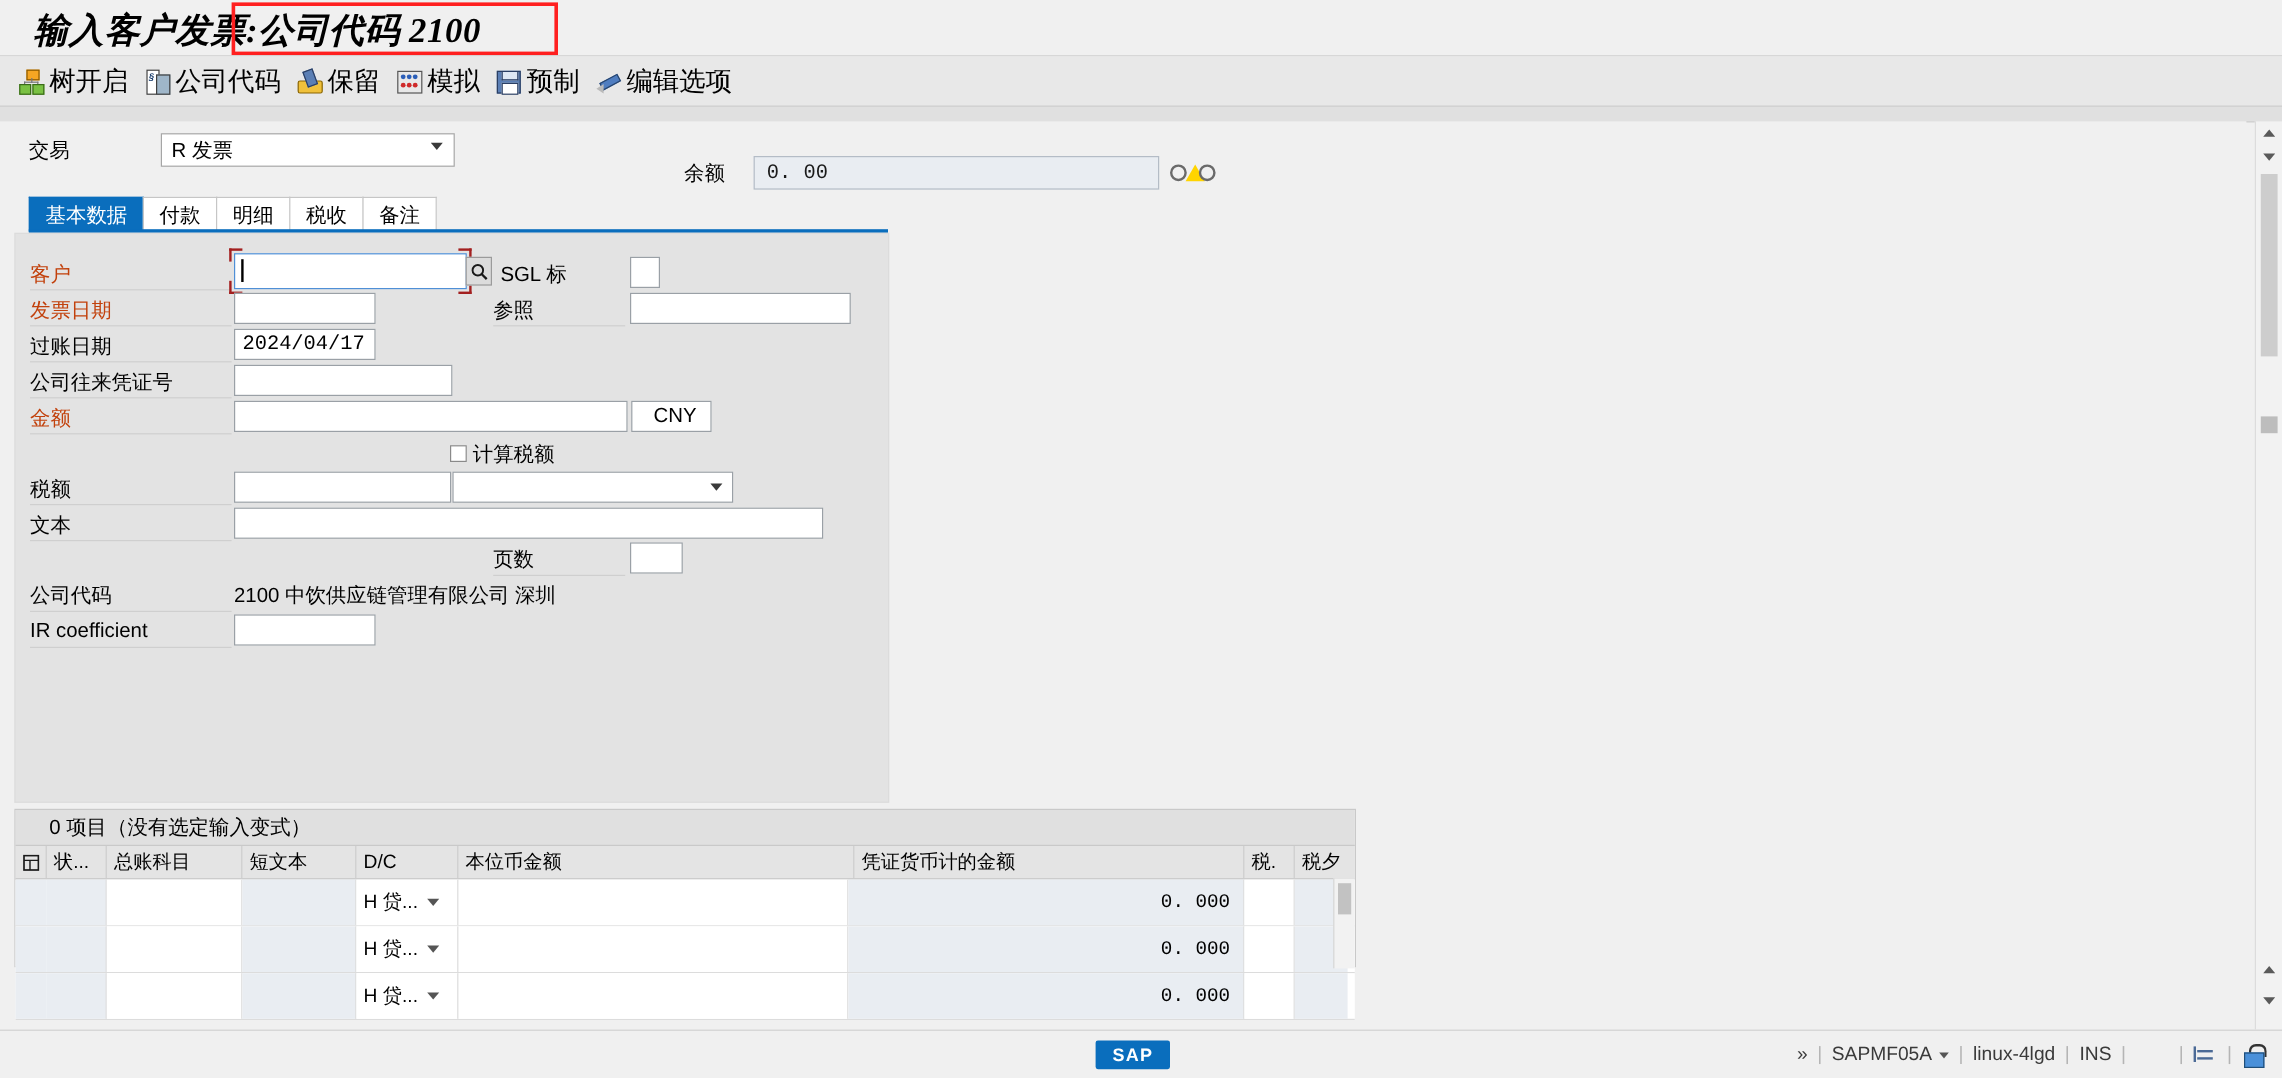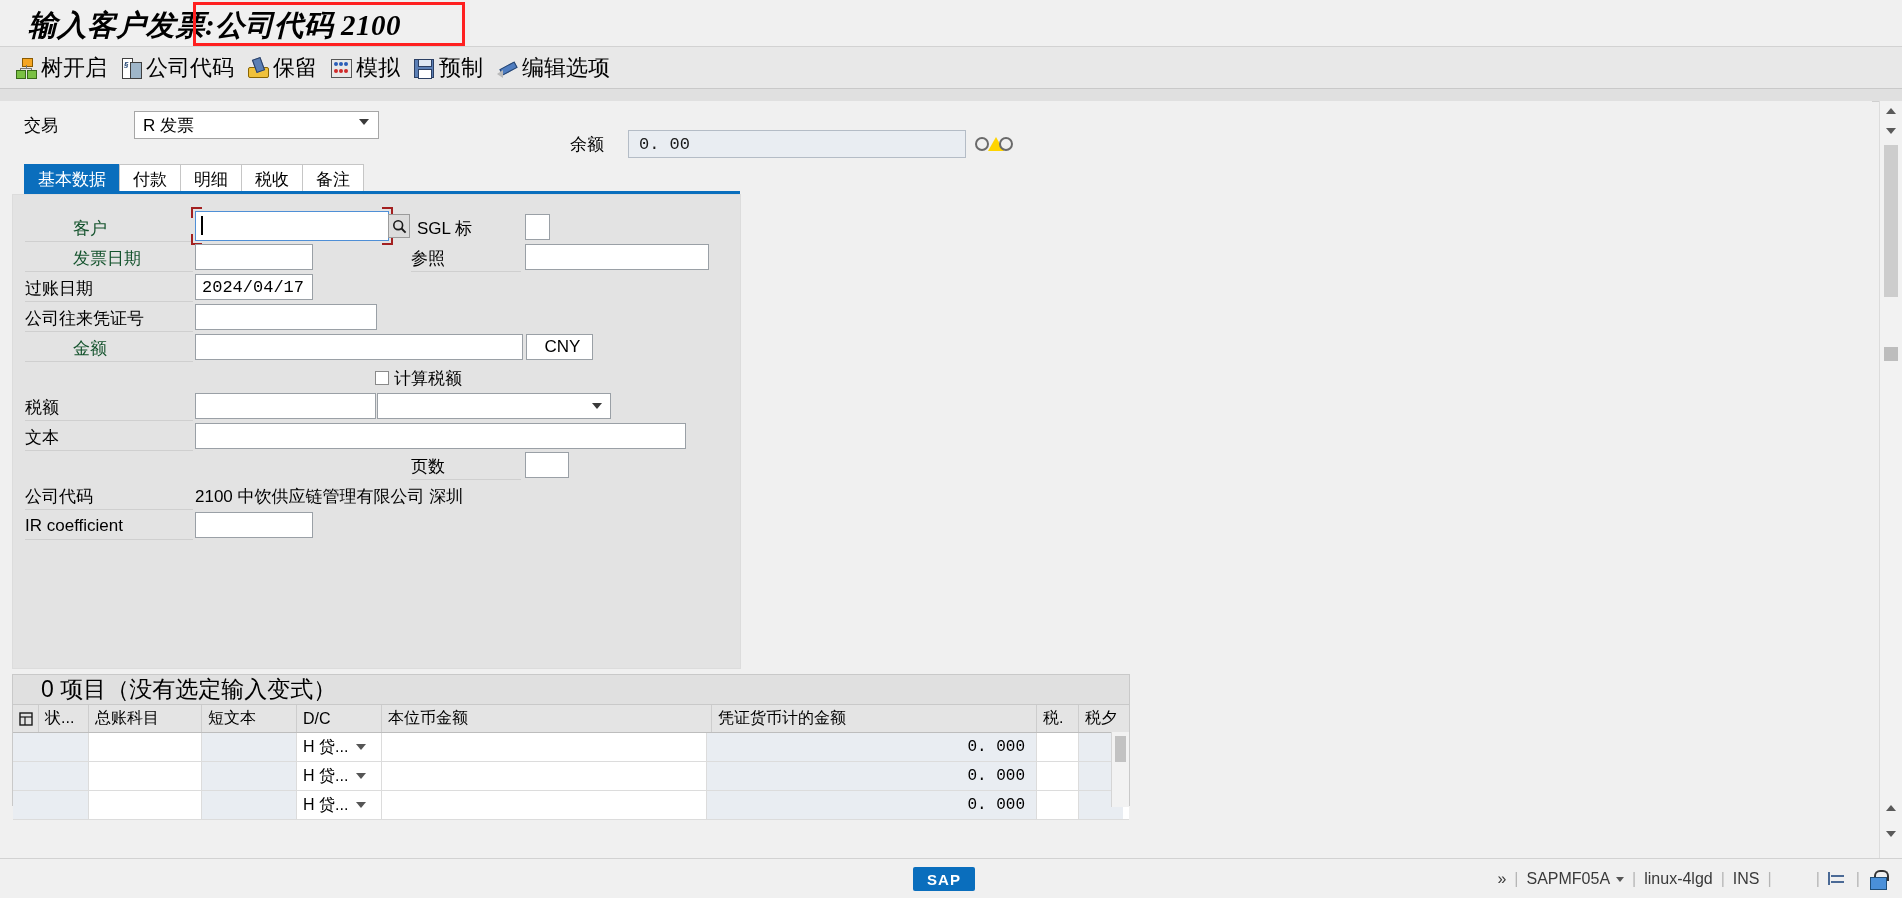--- a/index.html
+++ b/index.html
@@ -109,21 +109,21 @@
     background:#fff;border:1px solid #c6c6c6;border-bottom:none;font-size:17px;color:#000;margin-right:-1px;
   }
   .tab.active{background:#0a6ebd;color:#fff;border-color:#0a6ebd;font-weight:normal;}
   .tabs-underline{position:absolute;left:24px;top:90px;width:716px;height:3px;background:#0a6ebd;}
 
   
   .panel{position:absolute;left:12px;top:93px;width:727px;height:473px;background:#e3e3e3;border:1px solid #dcdcdc;}
 
   .frow{position:absolute;display:flex;align-items:center;height:26px;}
   .flabel{font-size:17px;color:#000;}
-  .flabel.link{color:#14532d;margin-left:48px;}
+  .flabel.link{color:#c2410c;}
   .fsep{position:absolute;height:1px;background:#cfcfcf;}
 
   .inp{background:#fff;border:1px solid #9aa0a6;box-sizing:border-box;height:26px;
        font-size:17px;display:flex;align-items:center;padding-left:6px;
        font-family:"Liberation Sans","DejaVu Sans",sans-serif;color:#000;}
   .inp.mono{font-family:"Liberation Mono","DejaVu Sans Mono",monospace;letter-spacing:0px;}
 
   .focusbox{position:absolute;}
   .focusbox .fld{border:1px solid #4f8fd6;background:#fff;height:30px;box-sizing:border-box;}
   .corner{position:absolute;width:9px;height:9px;border:2px solid #a32020;}
@@ -139,24 +139,24 @@
   }
   .srch svg{display:block;}
 
   .selbox{position:relative;background:#fff;border:1px solid #9aa0a6;height:26px;box-sizing:border-box;}
   .selbox .caret{position:absolute;right:8px;top:9px;}
 
   .chk{width:14px;height:14px;background:#fff;border:1px solid #8a8a8a;box-sizing:border-box;display:inline-block;}
 
   
   .itemarea{position:absolute;left:12px;top:573px;width:1118px;height:132px;background:#f0f0f0;border:1px solid #c9c9c9;box-sizing:border-box;}
-  .item-head{height:30px;background:#e0e0e0;display:flex;align-items:center;padding-left:28px;font-size:23px;box-sizing:border-box;border-bottom:1px solid #c9c9c9;}
+  .item-head{height:30px;background:#e0e0e0;display:flex;align-items:center;padding-left:28px;font-size:17px;box-sizing:border-box;border-bottom:1px solid #c9c9c9;}
   .grid-head{display:flex;height:28px;background:#e4e4e4;border-bottom:1px solid #bdbdbd;box-sizing:border-box;}
   .gh{display:flex;align-items:center;font-size:16px;color:#000;border-right:1px solid #cdcdcd;box-sizing:border-box;padding-left:6px;height:100%;}
-  .grid-row{display:flex;height:29px;border-bottom:1px solid #dcdcdc;box-sizing:border-box;background:#fff;}
+  .grid-row{display:flex;height:39px;border-bottom:1px solid #dcdcdc;box-sizing:border-box;background:#fff;}
   .gc{display:flex;align-items:center;font-size:16px;box-sizing:border-box;border-right:1px solid #dcdcdc;height:100%;padding-left:6px;background:#fff;}
   .gc.grey{background:#e9edf2;}
   .gc.num{justify-content:flex-end;padding-right:11px;font-family:"Liberation Mono","DejaVu Sans Mono",monospace;}
   .dc-cell{position:relative;display:flex;align-items:center;gap:4px;}
   .dc-caret{width:0;height:0;border-left:5px solid transparent;border-right:5px solid transparent;border-top:6px solid #555;margin-left:4px;}
 
   
   .vscroll{position:absolute;right:0;top:101px;width:22px;height:757px;background:#f2f2f2;border-left:1px solid #dcdcdc;}
   .vs-btn{width:22px;height:20px;display:flex;align-items:center;justify-content:center;}
   .vs-arrow-up{width:0;height:0;border-left:5px solid transparent;border-right:5px solid transparent;border-bottom:6px solid #5a5a5a;}

